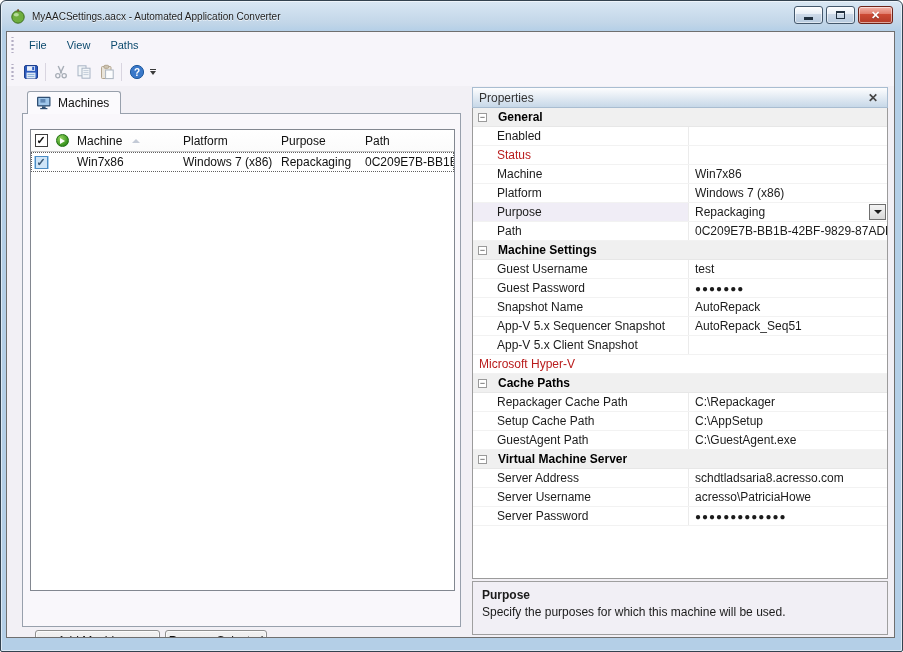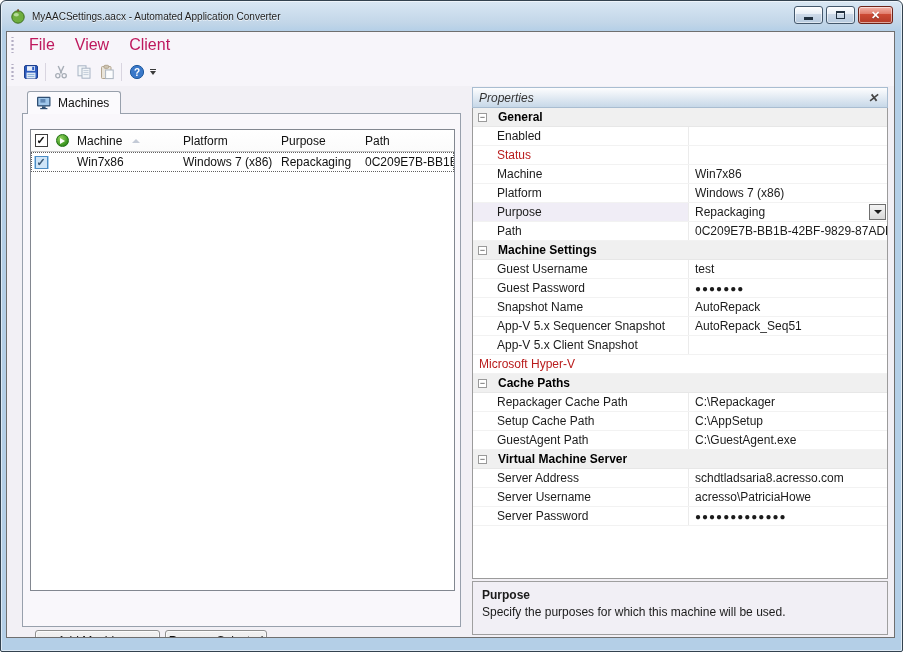--- a/index.html
+++ b/index.html
@@ -26,21 +26,21 @@
   .glyph-max { width:9px; height:8px; border:1px solid #20303f; border-top-width:2px; background:transparent; }
   .glyph-close { color:#fff; font-size:11px; font-weight:bold; line-height:1; text-shadow:0 1px 1px rgba(0,0,0,.35); }
 
   
   .client { position:absolute; left:5px; right:7px; top:30px; bottom:13px; background:#f2f0f5; border:1px solid #6f6f6f; overflow:hidden; }
 
   .grip { width:5px; height:16px; margin:0 4px 0 3px;
           background-image:radial-gradient(circle,#b3aec4 1px,transparent 1.3px);
           background-size:5px 4px; background-repeat:repeat-y; background-position:center; }
   .menubar { position:absolute; left:0; top:0; right:0; height:26px; background:#f7f5fa; display:flex; align-items:center; }
-  .menu-item { font-size:16px; color:#be185d; padding:3px 10px; }
+  .menu-item { font-size:11px; color:#0c4a6e; padding:3px 10px; }
   .toolbar { position:absolute; left:0; top:26px; right:0; height:28px; background:#f7f5fa; display:flex; align-items:center; }
   .tb-btn { width:23px; height:22px; display:flex; align-items:center; justify-content:center; border-radius:2px; }
   .tb-sep { width:1px; height:18px; background:#d9d5e0; margin:0 3px; }
   .tb-overflow { display:flex; flex-direction:column; align-items:center; margin-left:2px; }
   .tb-overflow .bar { width:6px; height:1px; background:#3a3a3a; margin-bottom:1px; }
   .tb-overflow .arr { width:0; height:0; border-left:3px solid transparent; border-right:3px solid transparent; border-top:4px solid #3a3a3a; }
 
   
   .tab { position:absolute; left:20px; top:59px; height:23px; padding:0 11px 0 8px; z-index:2;
          background:#fbfafd; border:1px solid #98a0ac; border-bottom:none; border-radius:3px 3px 0 0;
@@ -67,21 +67,21 @@
          border:1px solid #8e8f8f; border-radius:3px;
          background:linear-gradient(#f2f2f2 0%,#ebebeb 45%,#dddddd 46%,#cfcfcf 100%);
          box-shadow: inset 0 0 0 1px rgba(255,255,255,.7); }
   .btn-add { left:12px; top:516px; width:125px; }
   .btn-remove { left:142px; top:516px; width:102px; }
 
   
   .props { position:absolute; left:465px; top:55px; width:416px; height:548px; }
   .props-title { position:absolute; left:0; top:0; right:0; height:21px; border:1px solid #a9bdd1;
                  background:linear-gradient(#fdfdfe,#c7d8e8); display:flex; align-items:center;
-                 padding:0 6px; font-size:12px; color:#333;font-style:italic; }
+                 padding:0 6px; font-size:12px; color:#333; }
   .props-close { margin-left:auto; font-size:12px; font-weight:bold; color:#444; line-height:1; padding:1px 3px; }
   .pgrid { position:absolute; left:0; top:21px; right:0; height:471px; background:#ffffff; border:1px solid #9b9b9b; border-top:none; overflow:hidden; }
   .pg-header { height:19px; background:#f0f0f0; display:flex; align-items:center; padding-left:5px; font-size:12px; font-weight:bold; color:#000; border-bottom:1px solid #e7e7e7; }
   .pg-box { width:9px; height:9px; border:1px solid #9a9a9a; background:#fff; margin-right:11px; display:flex; align-items:center; justify-content:center; font-size:9px; font-weight:normal; line-height:7px; color:#333; }
   .pg-row { height:19px; display:flex; position:relative; border-bottom:1px solid #f2f2f2; font-size:12px; color:#1b1b1b; }
   .pg-label { width:216px; padding-left:24px; border-right:1px solid #ebebeb; line-height:18px; white-space:nowrap; overflow:hidden; }
   .pg-value { flex:1; padding-left:6px; line-height:18px; white-space:nowrap; overflow:hidden; }
   .pg-row.sel .pg-label { background:#f0edf6; }
   .pg-row.dis { color:#b91c1c; }
   .pg-row .pwd { font-size:10px; letter-spacing:1px; line-height:19px; }
@@ -119,21 +119,21 @@
         </div>
     </div>
   </div>
 
   <div class="client">
 
     <div class="menubar">
       <span class="grip"></span>
       <span class="menu-item">File</span>
       <span class="menu-item">View</span>
-      <span class="menu-item">Client</span>
+      <span class="menu-item">Paths</span>
     </div>
 
     <div class="toolbar">
       <span class="grip"></span>
       <span class="tb-btn">
         <svg width="16" height="16" viewBox="0 0 16 16">
           <rect x="1.5" y="1.5" width="13" height="13" rx="1.5" fill="#2d5bbe" stroke="#1d3f8e"></rect>
           <rect x="4" y="2.2" width="8" height="4.6" fill="#e9f0fa"></rect>
           <rect x="9.2" y="2.8" width="2" height="3.2" fill="#2d5bbe"></rect>
           <rect x="3.5" y="8.6" width="9" height="5.9" fill="#dde8f5"></rect>

